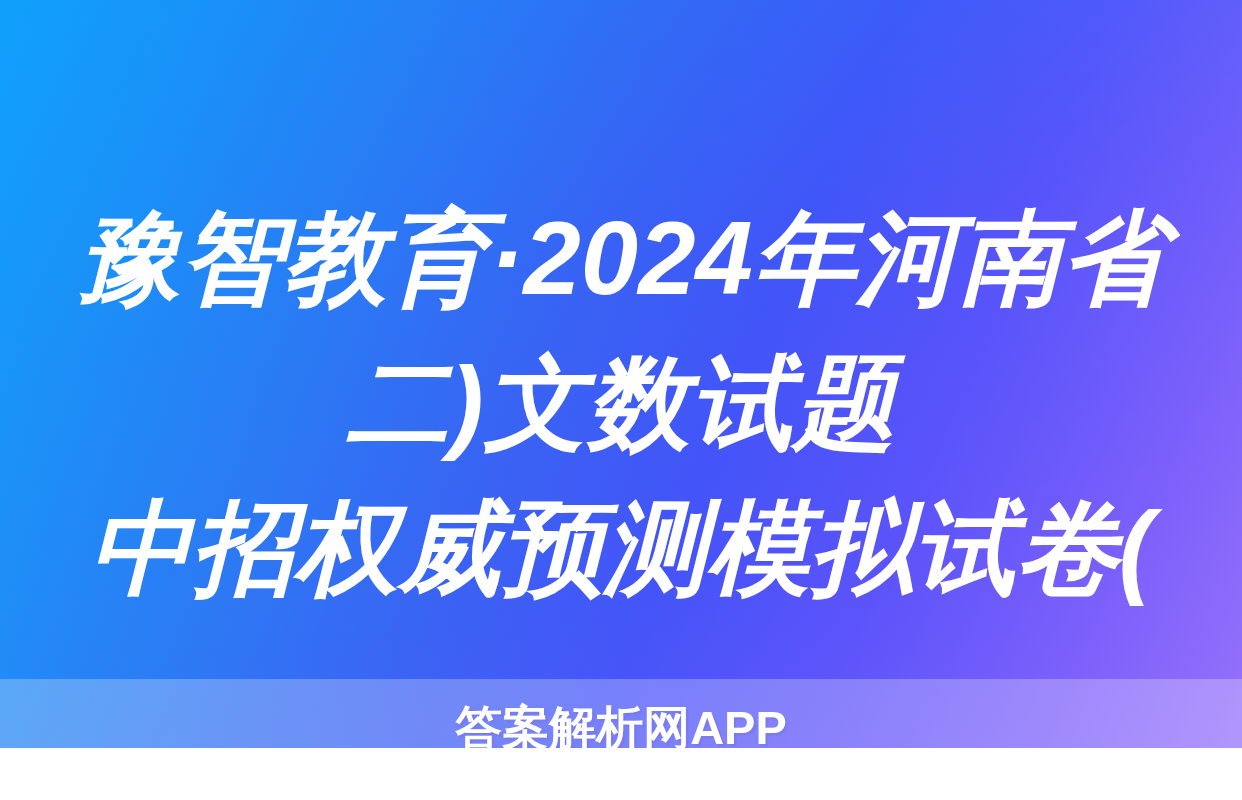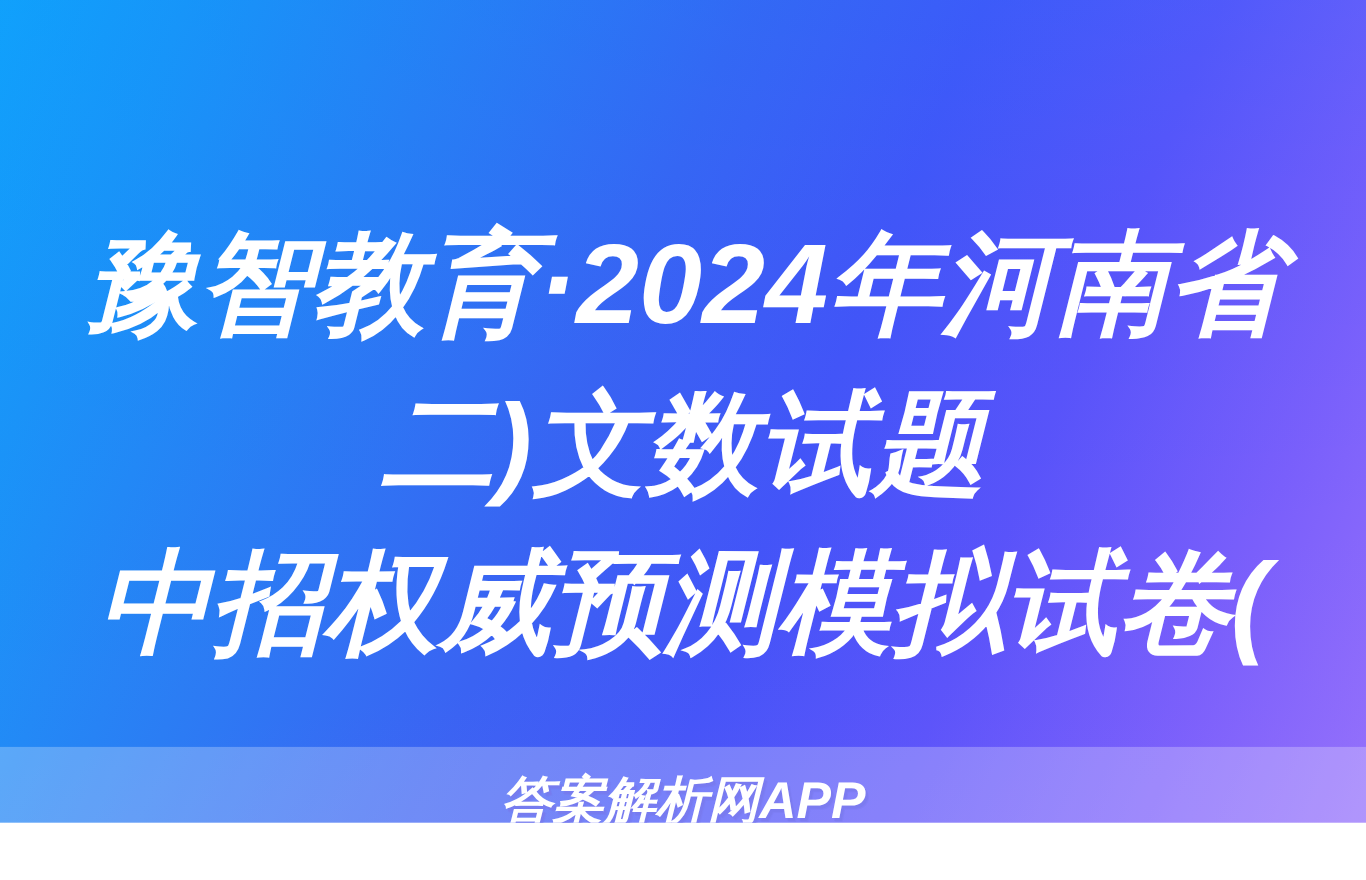--- a/index.html
+++ b/index.html
@@ -76,21 +76,20 @@
     right: 0;
     top: 700px;
     text-align: center;
   }
   #watermark-text {
     display: inline-block;
     color: #ffffff;
     font-size: 47px;
     line-height: 56px;
     font-weight: bold;
-    font-style: italic;
     letter-spacing: 0px;
     white-space: nowrap;
     text-shadow:
       2px 2px 0 rgba(120, 120, 235, 0.55),
       3px 3px 0 rgba(120, 120, 235, 0.30);
   }
 </style>
 </head>
 <body>
 

